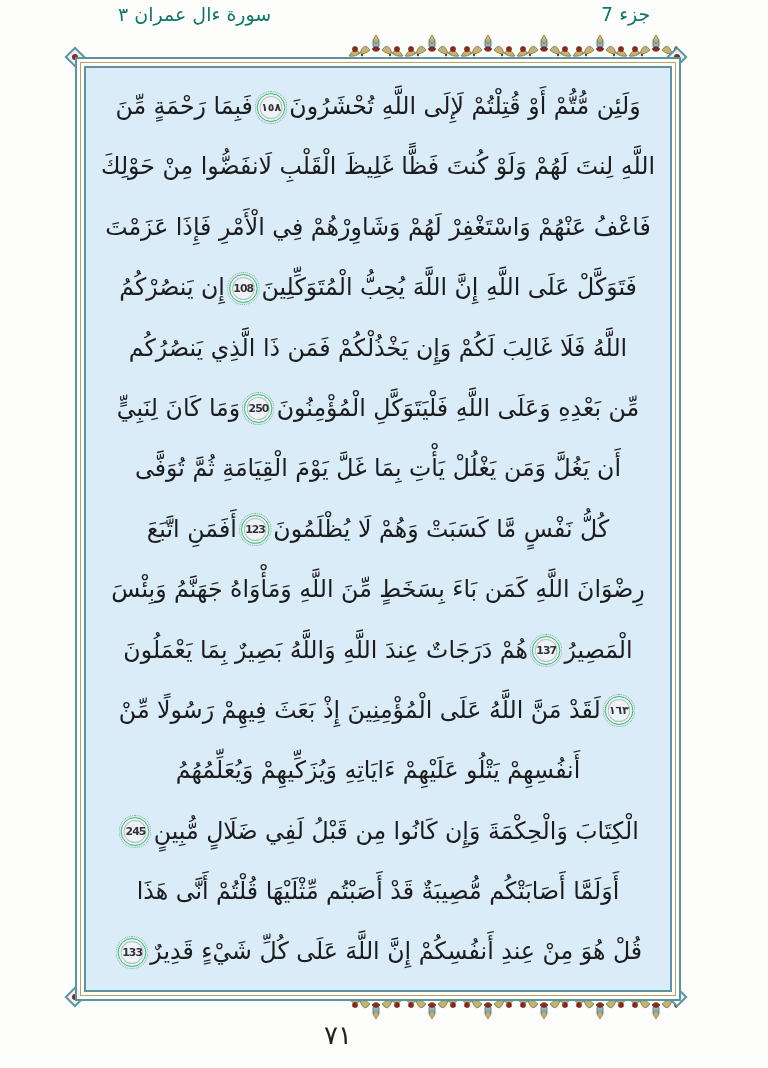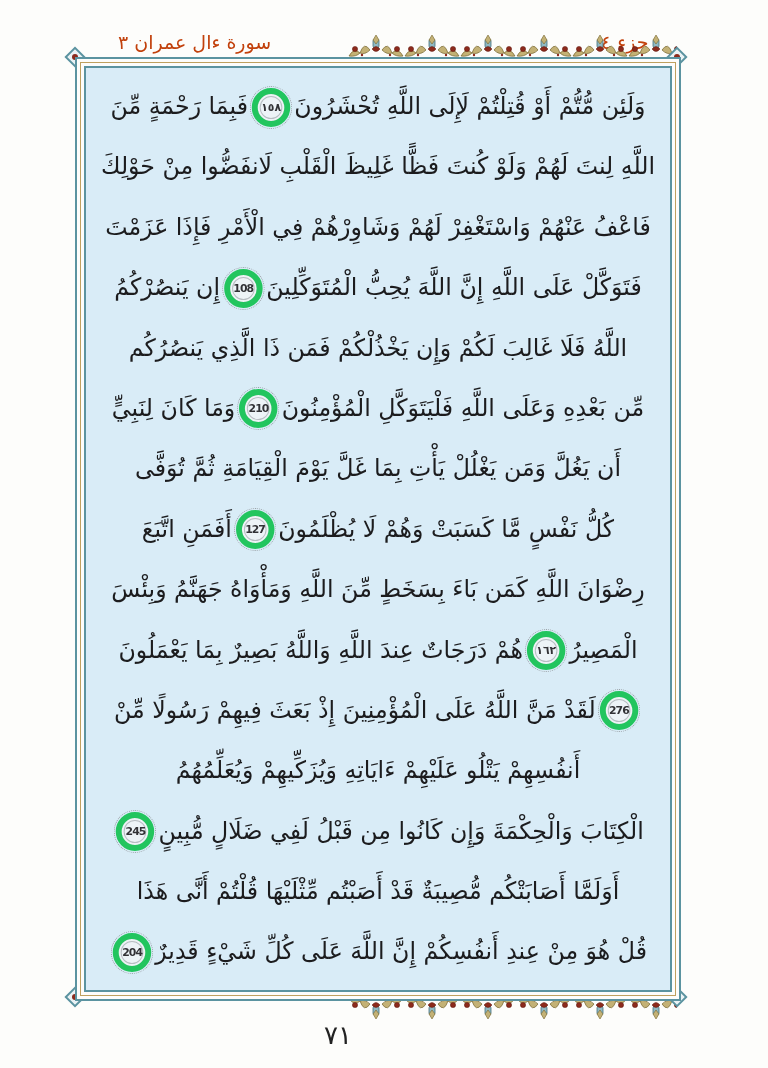--- a/index.html
+++ b/index.html
@@ -2,21 +2,21 @@
 <html lang="ar"><head>
 <meta charset="utf-8">
 <style>
   html,body{margin:0;padding:0;}
   body{
     width:768px;height:1068px;position:relative;overflow:hidden;
     background:#fdfdfb;
     font-family:"DejaVu Sans",sans-serif;
     color:#1c1c1e;
   }
-  .header-label{position:absolute;top:3px;font-size:19px;color:#c2410c;white-space:nowrap;margin-top:28px;}
+  .header-label{position:absolute;top:3px;font-size:19px;color:#0f766e;white-space:nowrap;}
   .hdr-surah{left:118px;}
   .hdr-juz{left:601px;}
 
   
   .frame-band{
     position:absolute;left:84px;top:66px;width:584px;height:922px;
     background:#d9ecf7;
     border:2px solid #5b93a0;
     box-shadow:0 0 0 3px #fdfdfb,0 0 0 4px #bfa05e,0 0 0 7px #fdfdfb,0 0 0 9px #5b93a0;
   }
@@ -24,21 +24,21 @@
     position:absolute;left:10px;top:8px;width:564px;height:906px;
     direction:rtl;
   }
   .quran-line{
     height:60.4px;line-height:60.4px;white-space:nowrap;text-align:center;
     font-size:24px;color:#1c1c1e;transform-origin:center;
   }
   .ayah-medallion{
     display:inline-flex;align-items:center;justify-content:center;
     width:27px;height:27px;border-radius:50%;
-    border:6px solid #22c55e;outline:1px dotted #9aa0a6;outline-offset:1px;
+    border:1px solid #22c55e;outline:1px dotted #9aa0a6;outline-offset:1px;
     box-shadow:inset 0 0 0 2px #eef3f6,inset 0 0 0 3px #b7bdc2;
     background:#edf3f7;color:#323236;
     font-size:11px;font-weight:bold;letter-spacing:-1px;
     vertical-align:middle;margin:0 4px;line-height:normal;
   }
   .ornament-strip{position:absolute;overflow:hidden;}
   #strip-top{left:75px;top:35px;}
   #strip-bottom{left:75px;top:997px;}
   #strip-left{left:53px;top:57px;}
   #strip-right{left:677px;top:57px;}
@@ -69,21 +69,21 @@
     <circle cx="14" cy="20" r="1.2" fill="#8c2a1c"></circle>
     <circle cx="42" cy="20" r="1.2" fill="#8c2a1c"></circle>
   </symbol>
   <symbol id="corner-knot" viewBox="0 0 26 26">
     <rect x="6.5" y="6.5" width="13" height="13" transform="rotate(45 13 13)" fill="#eaf2f5" stroke="#5b93a0" stroke-width="2"></rect>
     <circle cx="13" cy="13" r="3" fill="#8c2a1c"></circle>
   </symbol>
 </svg>
 
 <span class="header-label hdr-surah">سورة ءال عمران ٣</span>
-<span class="header-label hdr-juz">جزء ٤</span>
+<span class="header-label hdr-juz">جزء 7</span>
 
 <svg id="strip-top" class="ornament-strip" width="602" height="22">
     <use href="#frz" transform="translate(0,0)"></use>
     <use href="#frz" transform="translate(56,0)"></use>
     <use href="#frz" transform="translate(112,0)"></use>
     <use href="#frz" transform="translate(168,0)"></use>
     <use href="#frz" transform="translate(224,0)"></use>
     <use href="#frz" transform="translate(280,0)"></use>
     <use href="#frz" transform="translate(336,0)"></use>
     <use href="#frz" transform="translate(392,0)"></use>
@@ -156,26 +156,26 @@
     <use href="#corner-knot"></use>
   </svg>
 
 <div class="frame-band">
   <div class="quran-area" id="quran-lines">
       <div class="quran-line" style="transform: scaleX(0.986);"><span class="ayah-text">وَلَئِن مُّتُّمْ أَوْ قُتِلْتُمْ لَإِلَى اللَّهِ تُحْشَرُونَ</span><span class="ayah-medallion">١٥٨</span><span class="ayah-text">فَبِمَا رَحْمَةٍ مِّنَ</span></div>
       <div class="quran-line" style="transform: scaleX(0.986);"><span class="ayah-text">اللَّهِ لِنتَ لَهُمْ وَلَوْ كُنتَ فَظًّا غَلِيظَ الْقَلْبِ لَانفَضُّوا مِنْ حَوْلِكَ</span></div>
       <div class="quran-line" style="transform: scaleX(0.986);"><span class="ayah-text">فَاعْفُ عَنْهُمْ وَاسْتَغْفِرْ لَهُمْ وَشَاوِرْهُمْ فِي الْأَمْرِ فَإِذَا عَزَمْتَ</span></div>
       <div class="quran-line" style="transform: scaleX(0.986);"><span class="ayah-text">فَتَوَكَّلْ عَلَى اللَّهِ إِنَّ اللَّهَ يُحِبُّ الْمُتَوَكِّلِينَ</span><span class="ayah-medallion">108</span><span class="ayah-text">إِن يَنصُرْكُمُ</span></div>
       <div class="quran-line" style="transform: scaleX(0.986);"><span class="ayah-text">اللَّهُ فَلَا غَالِبَ لَكُمْ وَإِن يَخْذُلْكُمْ فَمَن ذَا الَّذِي يَنصُرُكُم</span></div>
-      <div class="quran-line" style="transform: scaleX(0.986);"><span class="ayah-text">مِّن بَعْدِهِ وَعَلَى اللَّهِ فَلْيَتَوَكَّلِ الْمُؤْمِنُونَ</span><span class="ayah-medallion">210</span><span class="ayah-text">وَمَا كَانَ لِنَبِيٍّ</span></div>
+      <div class="quran-line" style="transform: scaleX(0.986);"><span class="ayah-text">مِّن بَعْدِهِ وَعَلَى اللَّهِ فَلْيَتَوَكَّلِ الْمُؤْمِنُونَ</span><span class="ayah-medallion">250</span><span class="ayah-text">وَمَا كَانَ لِنَبِيٍّ</span></div>
       <div class="quran-line" style="transform: scaleX(0.986);"><span class="ayah-text">أَن يَغُلَّ وَمَن يَغْلُلْ يَأْتِ بِمَا غَلَّ يَوْمَ الْقِيَامَةِ ثُمَّ تُوَفَّى</span></div>
-      <div class="quran-line" style="transform: scaleX(0.986);"><span class="ayah-text">كُلُّ نَفْسٍ مَّا كَسَبَتْ وَهُمْ لَا يُظْلَمُونَ</span><span class="ayah-medallion">127</span><span class="ayah-text">أَفَمَنِ اتَّبَعَ</span></div>
+      <div class="quran-line" style="transform: scaleX(0.986);"><span class="ayah-text">كُلُّ نَفْسٍ مَّا كَسَبَتْ وَهُمْ لَا يُظْلَمُونَ</span><span class="ayah-medallion">123</span><span class="ayah-text">أَفَمَنِ اتَّبَعَ</span></div>
       <div class="quran-line" style="transform: scaleX(0.986);"><span class="ayah-text">رِضْوَانَ اللَّهِ كَمَن بَاءَ بِسَخَطٍ مِّنَ اللَّهِ وَمَأْوَاهُ جَهَنَّمُ وَبِئْسَ</span></div>
-      <div class="quran-line" style="transform: scaleX(0.986);"><span class="ayah-text">الْمَصِيرُ</span><span class="ayah-medallion">١٦٢</span><span class="ayah-text">هُمْ دَرَجَاتٌ عِندَ اللَّهِ وَاللَّهُ بَصِيرٌ بِمَا يَعْمَلُونَ</span></div>
-      <div class="quran-line" style="transform: scaleX(0.986);"><span class="ayah-medallion">276</span><span class="ayah-text">لَقَدْ مَنَّ اللَّهُ عَلَى الْمُؤْمِنِينَ إِذْ بَعَثَ فِيهِمْ رَسُولًا مِّنْ</span></div>
+      <div class="quran-line" style="transform: scaleX(0.986);"><span class="ayah-text">الْمَصِيرُ</span><span class="ayah-medallion">137</span><span class="ayah-text">هُمْ دَرَجَاتٌ عِندَ اللَّهِ وَاللَّهُ بَصِيرٌ بِمَا يَعْمَلُونَ</span></div>
+      <div class="quran-line" style="transform: scaleX(0.986);"><span class="ayah-medallion">١٦٣</span><span class="ayah-text">لَقَدْ مَنَّ اللَّهُ عَلَى الْمُؤْمِنِينَ إِذْ بَعَثَ فِيهِمْ رَسُولًا مِّنْ</span></div>
       <div class="quran-line" style="transform: scaleX(0.986);"><span class="ayah-text">أَنفُسِهِمْ يَتْلُو عَلَيْهِمْ ءَايَاتِهِ وَيُزَكِّيهِمْ وَيُعَلِّمُهُمُ</span></div>
       <div class="quran-line" style="transform: scaleX(0.986);"><span class="ayah-text">الْكِتَابَ وَالْحِكْمَةَ وَإِن كَانُوا مِن قَبْلُ لَفِي ضَلَالٍ مُّبِينٍ</span><span class="ayah-medallion">245</span></div>
       <div class="quran-line" style="transform: scaleX(0.986);"><span class="ayah-text">أَوَلَمَّا أَصَابَتْكُم مُّصِيبَةٌ قَدْ أَصَبْتُم مِّثْلَيْهَا قُلْتُمْ أَنَّى هَذَا</span></div>
-      <div class="quran-line" style="transform: scaleX(0.986);"><span class="ayah-text">قُلْ هُوَ مِنْ عِندِ أَنفُسِكُمْ إِنَّ اللَّهَ عَلَى كُلِّ شَيْءٍ قَدِيرٌ</span><span class="ayah-medallion">204</span></div>
+      <div class="quran-line" style="transform: scaleX(0.986);"><span class="ayah-text">قُلْ هُوَ مِنْ عِندِ أَنفُسِكُمْ إِنَّ اللَّهَ عَلَى كُلِّ شَيْءٍ قَدِيرٌ</span><span class="ayah-medallion">133</span></div>
     </div>
 </div>
 
 <div class="page-number">٧١</div>
 
 </body></html>

